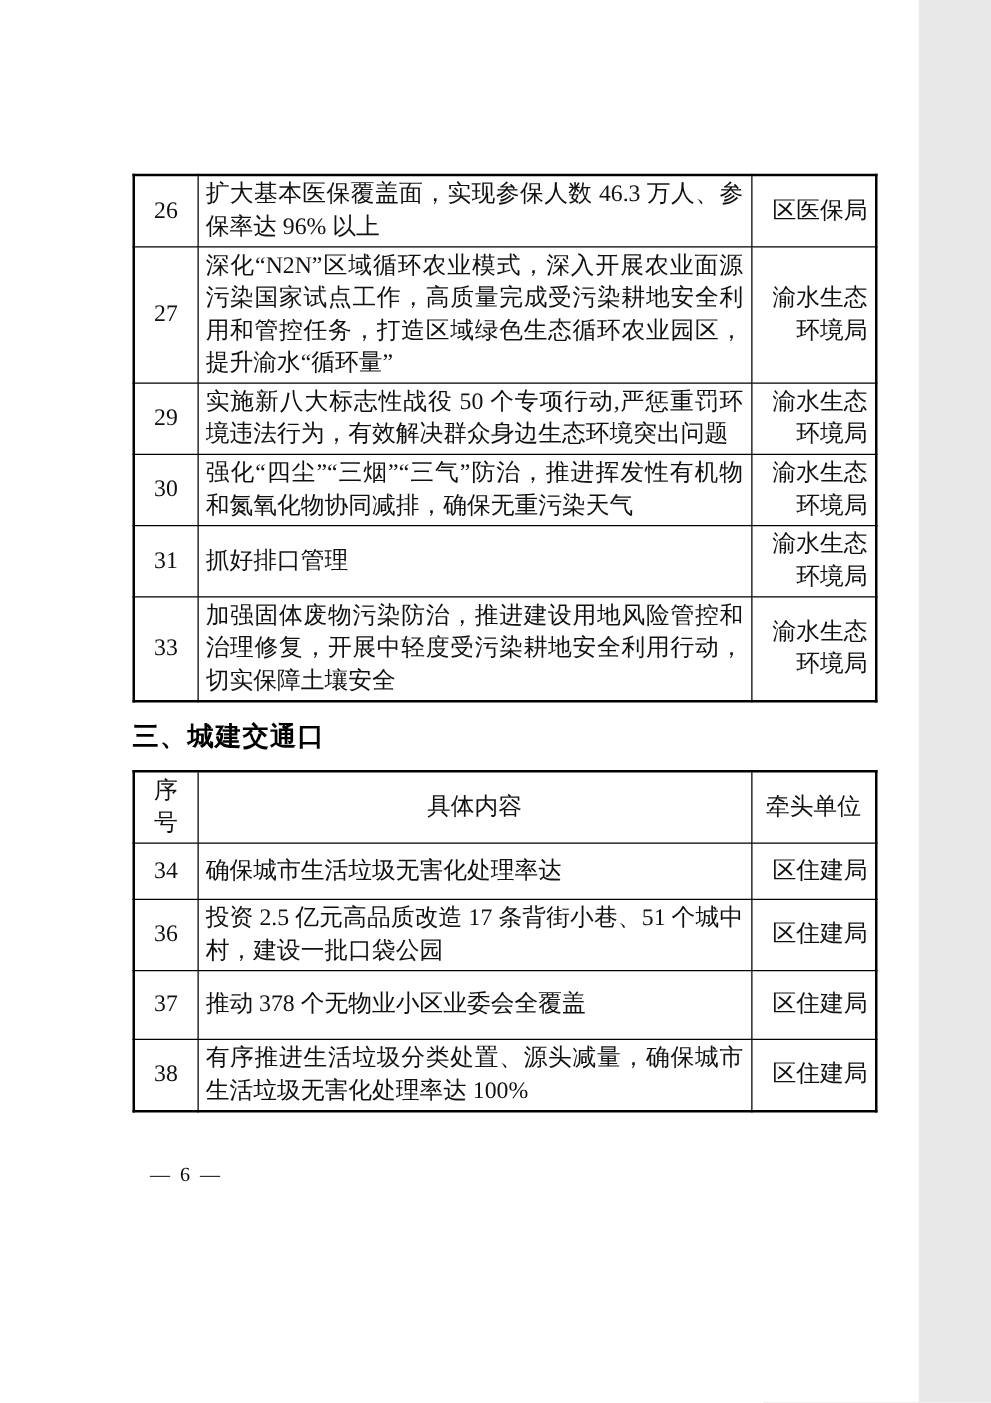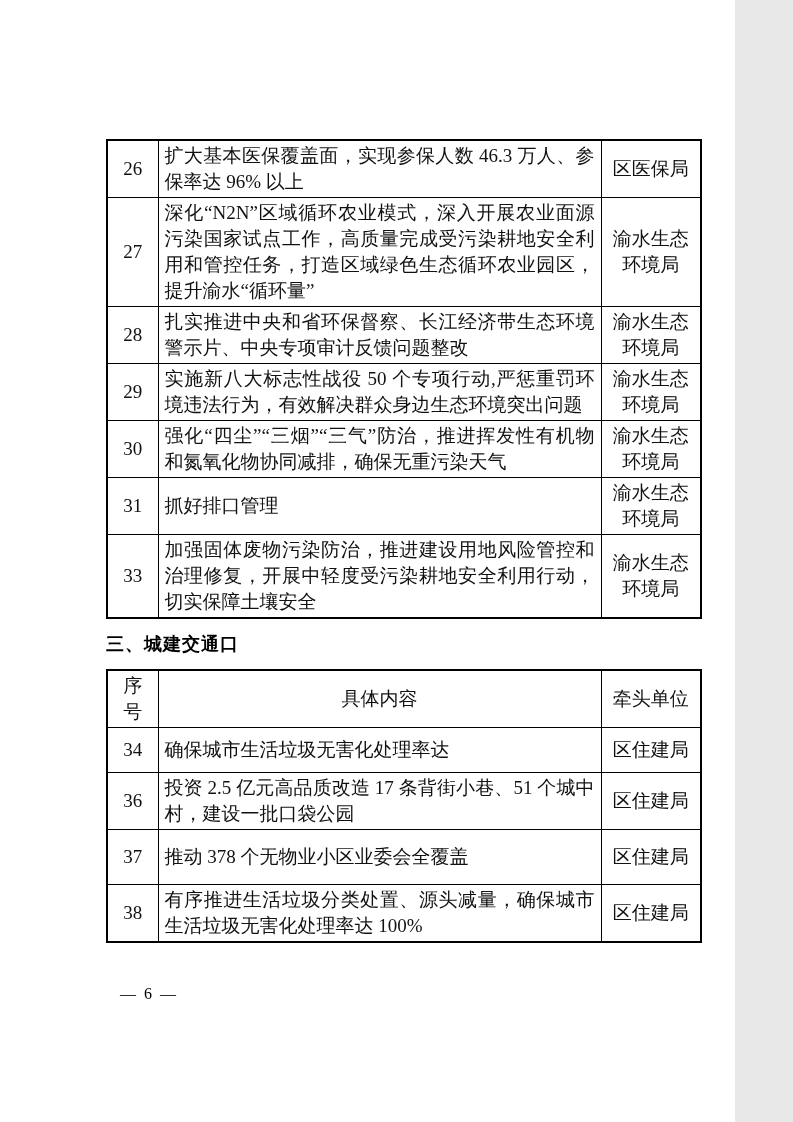--- a/index.html
+++ b/index.html
@@ -31,38 +31,38 @@
     border: 1.5px solid #000;
     vertical-align: middle;
     padding: 2px 6px;
     font-weight: normal;
   }
   col.c-no   { width: 51px; }
   col.c-body { width: 443px; }
   col.c-unit { width: 100px; }
   td.no-cell   { text-align: center; padding: 2px 2px; }
   td.body-cell { text-align: justify; text-justify: inter-ideograph; padding: 2px 8px; }
-  td.unit-cell { text-align: center; padding: 2px 6px; }
+  td.unit-cell { text-align: right; padding: 2px 6px; }
   th { text-align: center; }
   table.t1 tr:nth-child(1) { height: 57px; }
   table.t1 tr:nth-child(2) { height: 108px; }
   table.t1 tr:nth-child(3) { height: 57px; }
   table.t1 tr:nth-child(4) { height: 55px; }
   table.t1 tr:nth-child(5) { height: 55px; }
   table.t1 tr:nth-child(6) { height: 52px; }
   table.t1 tr:nth-child(7) { height: 51px; }
   table.t1 tr:nth-child(8) { height: 77px; }
   table.t2 thead tr        { height: 38px; }
   table.t2 tbody tr:nth-child(1) { height: 45px; }
   table.t2 tbody tr:nth-child(2) { height: 55px; }
   table.t2 tbody tr:nth-child(3) { height: 55px; }
   table.t2 tbody tr:nth-child(4) { height: 45px; }
   table.t2 tbody tr:nth-child(5) { height: 55px; }
   .section-heading {
-    font-size: 18px;
+    font-size: 21px;
     font-weight: bold;
     color: #000;
     margin: 13px 0 13px 0;
     letter-spacing: 1px;
   }
   .page-footer {
     margin-top: 42px;
     margin-left: 14px;
     font-size: 16px;
     color: #000;
@@ -83,25 +83,20 @@
         </colgroup>
       <tbody>
         <tr>
           <td class="no-cell">26</td>
           <td class="body-cell">扩大基本医保覆盖面，实现参保人数 46.3 万人、参保率达 96% 以上</td>
           <td class="unit-cell">区医保局</td>
         </tr>
         <tr>
           <td class="no-cell">27</td>
           <td class="body-cell">深化“N2N”区域循环农业模式，深入开展农业面源污染国家试点工作，高质量完成受污染耕地安全利用和管控任务，打造区域绿色生态循环农业园区，提升渝水“循环量”</td>
-          <td class="unit-cell">渝水生态环境局</td>
-        </tr>
-        <tr>
-          <td class="no-cell">28</td>
-          <td class="body-cell">扎实推进中央和省环保督察、长江经济带生态环境警示片、中央专项审计反馈问题整改</td>
           <td class="unit-cell">渝水生态环境局</td>
         </tr>
         <tr>
           <td class="no-cell">29</td>
           <td class="body-cell">实施新八大标志性战役 50 个专项行动,严惩重罚环境违法行为，有效解决群众身边生态环境突出问题</td>
           <td class="unit-cell">渝水生态环境局</td>
         </tr>
         <tr>
           <td class="no-cell">30</td>
           <td class="body-cell">强化“四尘”“三烟”“三气”防治，推进挥发性有机物和氮氧化物协同减排，确保无重污染天气</td>

